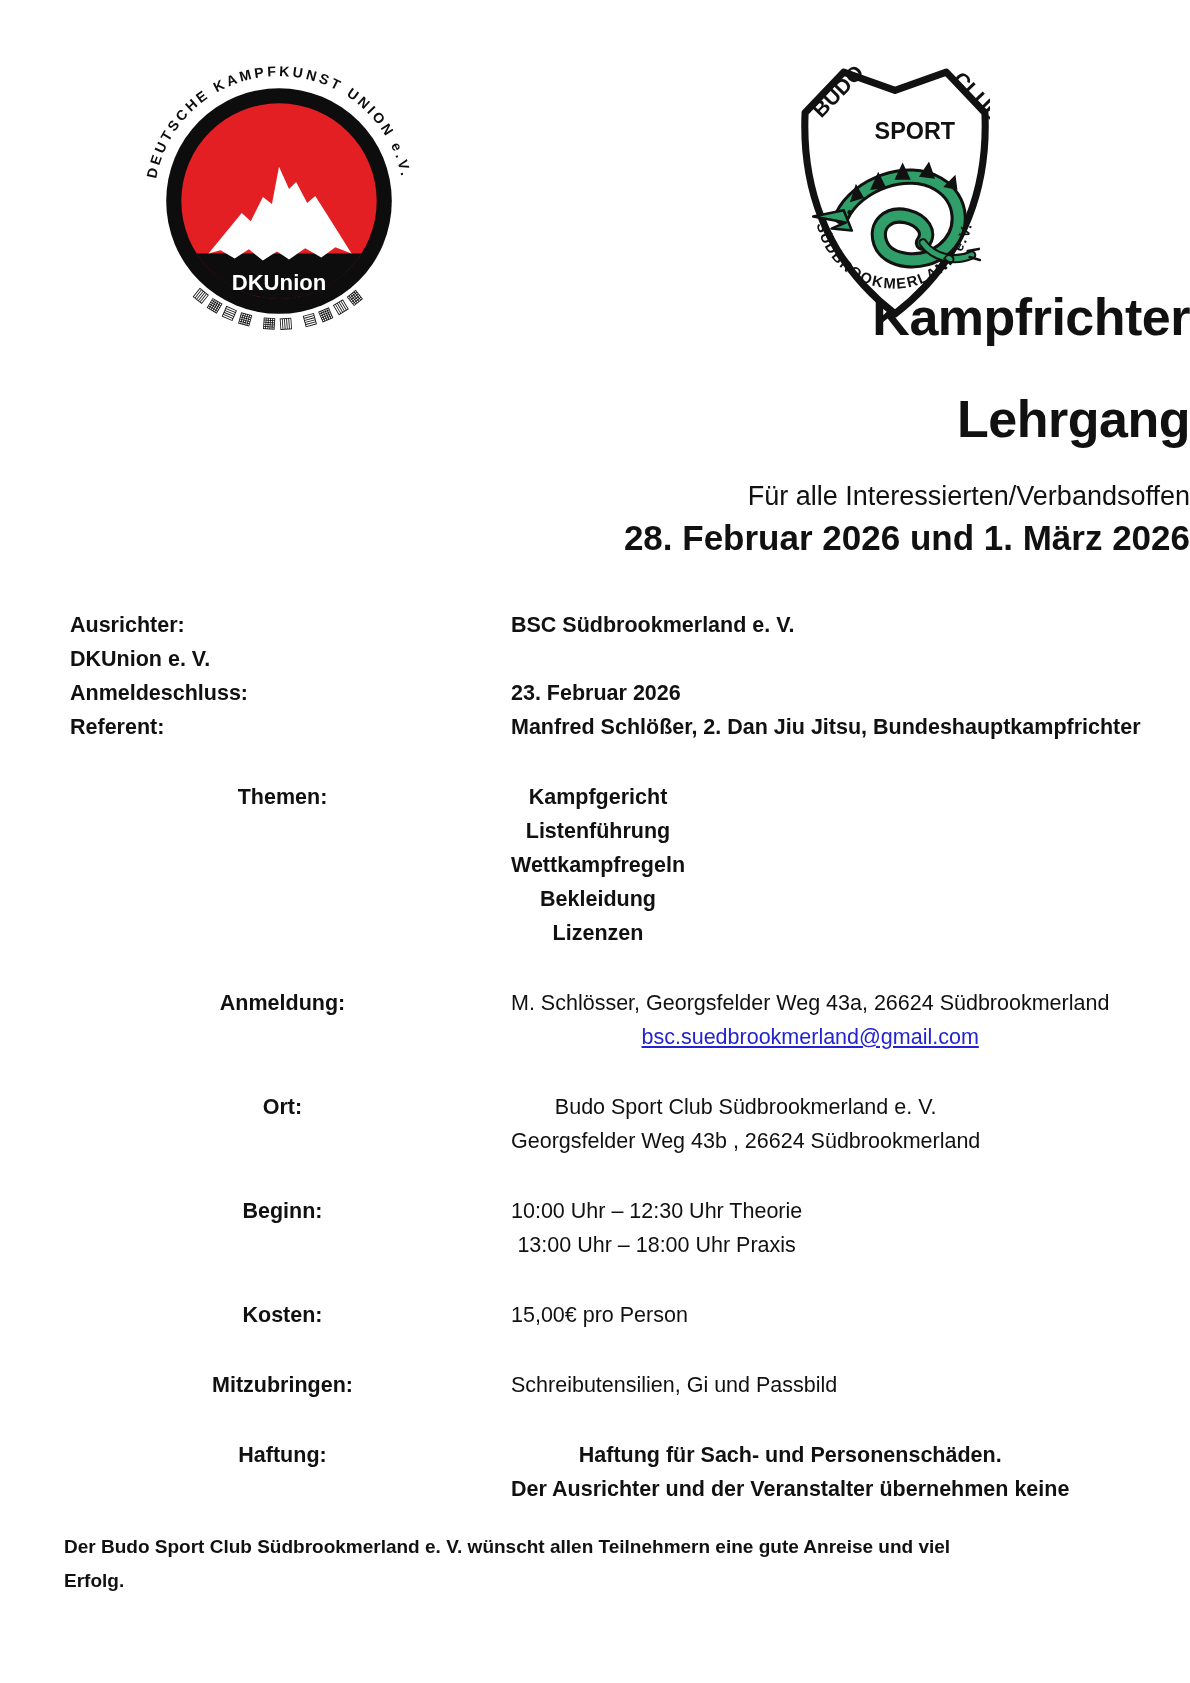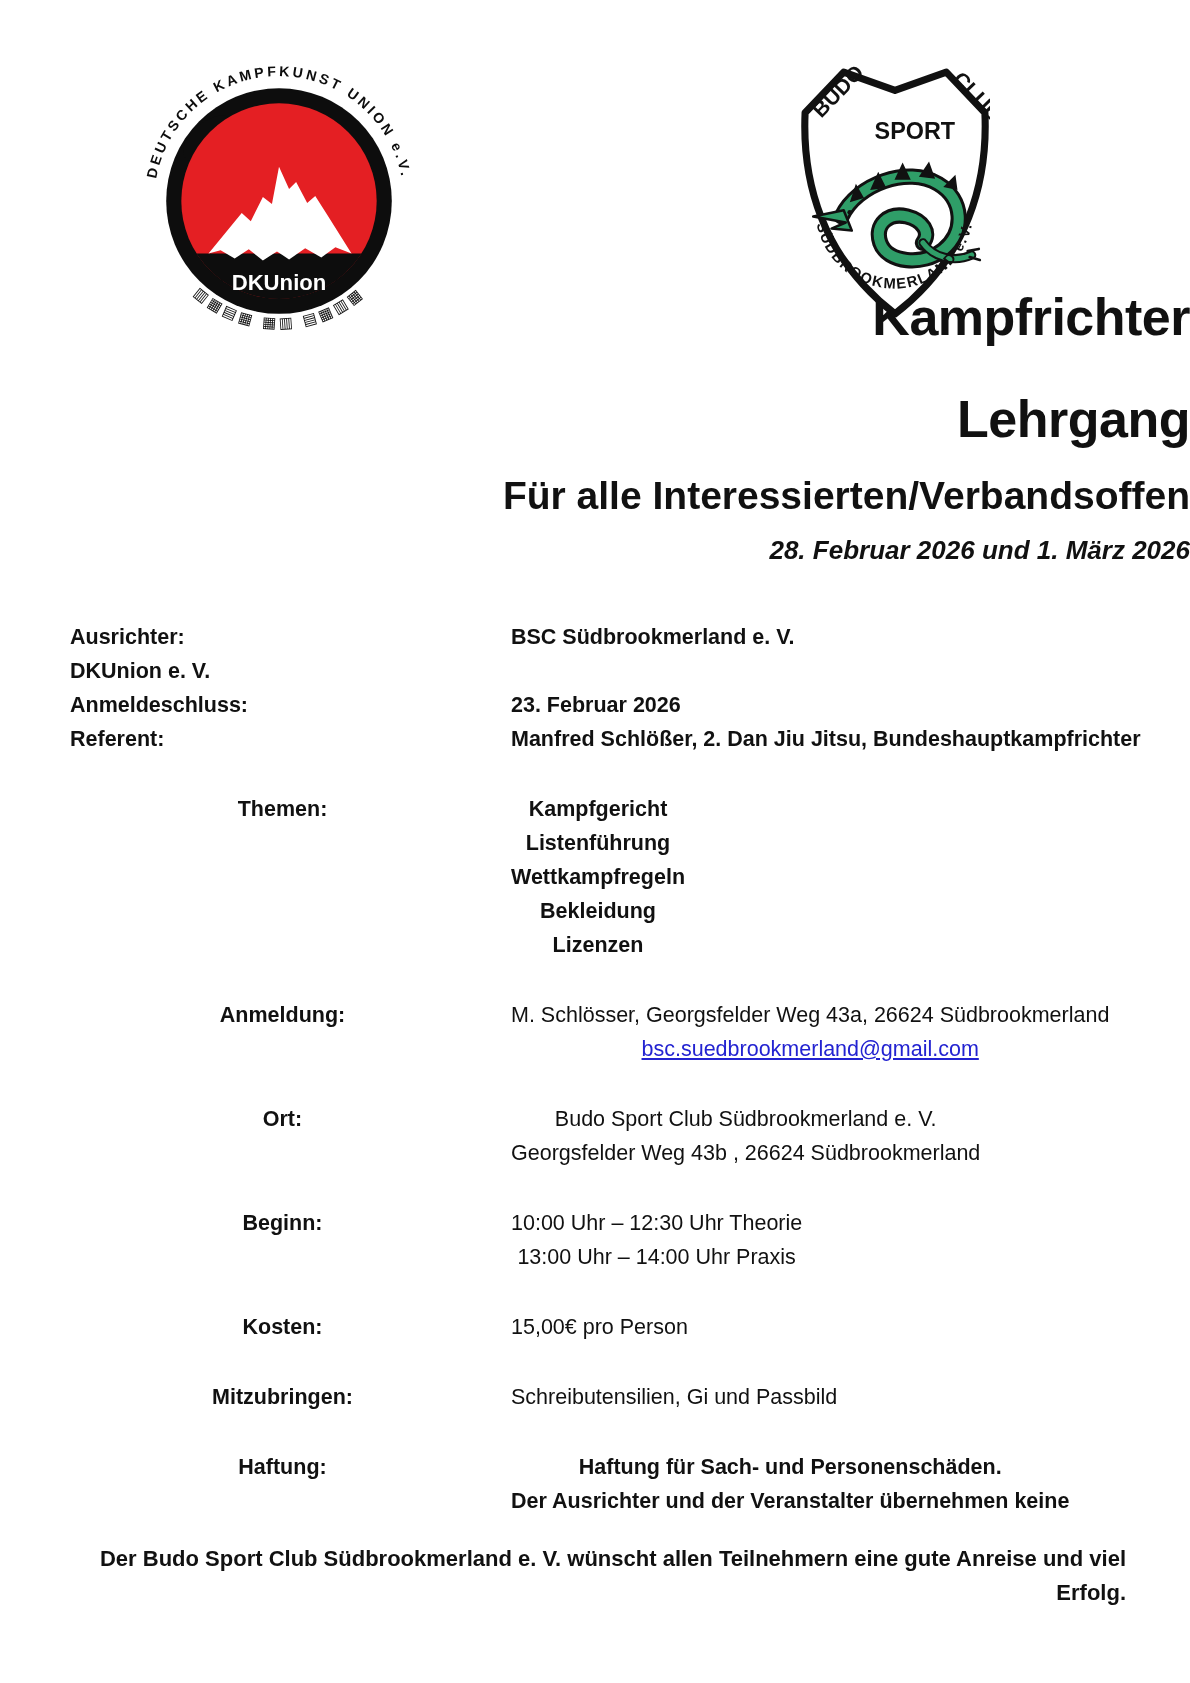--- a/index.html
+++ b/index.html
@@ -15,42 +15,42 @@
   
   .dk-logo  { position:absolute; left:138px; top:62px;  width:282px; height:272px; }
   .bsc-logo { position:absolute; left:800px; top:64px;  width:190px; height:256px; }
   svg text { user-select:none; }
   
   .header { padding-top:288px; text-align:right; padding-left:30px; }
   .title {
     font-size:52px; font-weight:700; line-height:1.15; letter-spacing:-0.5px;
   }
   .title2 { margin-top:42px; }
-  .subtitle { margin-top:28px; font-size:39px; font-weight:700; line-height:36px; }
-  .dateline { margin-top:14px; font-size:26px; font-weight:700; line-height:44px;font-style:italic; }
+  .subtitle { margin-top:28px; font-size:27px; font-weight:400; line-height:36px; }
+  .dateline { margin-top:2px; font-size:35px; font-weight:700; line-height:44px; }
   
   .details { margin-top:48px; }
   .row { display:flex; padding-left:70px; padding-right:40px;gap:16px; }
   .row.gap { margin-top:36px;text-align:center; }
   .row .label {
     width:425px; flex:0 0 425px;
     font-size:21.5px; font-weight:700; line-height:34px;
   }
   .row .value { font-size:21.5px; font-weight:400; line-height:34px; }
   .row .value.bold { font-weight:700; }
   .vline { white-space:nowrap; }
   .email-link {
     color: var(--link, #2323d1);
     text-decoration: underline;
     cursor: pointer;
   }
   
   .footer {
-    margin-top:24px; padding:0 64px; text-align:right;
-    font-size:22px; font-weight:700; line-height:34px;
+    margin-top:24px; padding:0 64px; text-align:left;
+    font-size:19px; font-weight:700; line-height:34px;
   }
 </style>
 </head>
 <body>
 
 <div class="page" style="--dk-red: #e41f23; --logo-black: #0d0d0d; --bsc-green: #2f9e68; --link: #2323d1; --ink: #111111;">
 
   <svg class="dk-logo" viewBox="0 0 280 270" xmlns="http://www.w3.org/2000/svg" aria-hidden="true">
     <defs>
       <path id="dkArcTop" d="M23.5 180.4 A124 124 0 1 1 256.5 180.4" fill="none"></path>
@@ -151,21 +151,21 @@
         <div class="label">Ort:</div>
         <div class="value">
           <div class="vline">Budo Sport Club Südbrookmerland e. V.</div>
           <div class="vline">Georgsfelder Weg 43b , 26624 Südbrookmerland</div>
         </div>
       </div>
       <div class="row gap">
         <div class="label">Beginn:</div>
         <div class="value">
           <div class="vline">10:00 Uhr – 12:30 Uhr Theorie</div>
-          <div class="vline">13:00 Uhr – 14:00 Uhr Praxis</div>
+          <div class="vline">13:00 Uhr – 18:00 Uhr Praxis</div>
         </div>
       </div>
       <div class="row gap">
         <div class="label">Kosten:</div>
         <div class="value">
           <div class="vline">15,00€ pro Person</div>
         </div>
       </div>
       <div class="row gap">
         <div class="label">Mitzubringen:</div>

